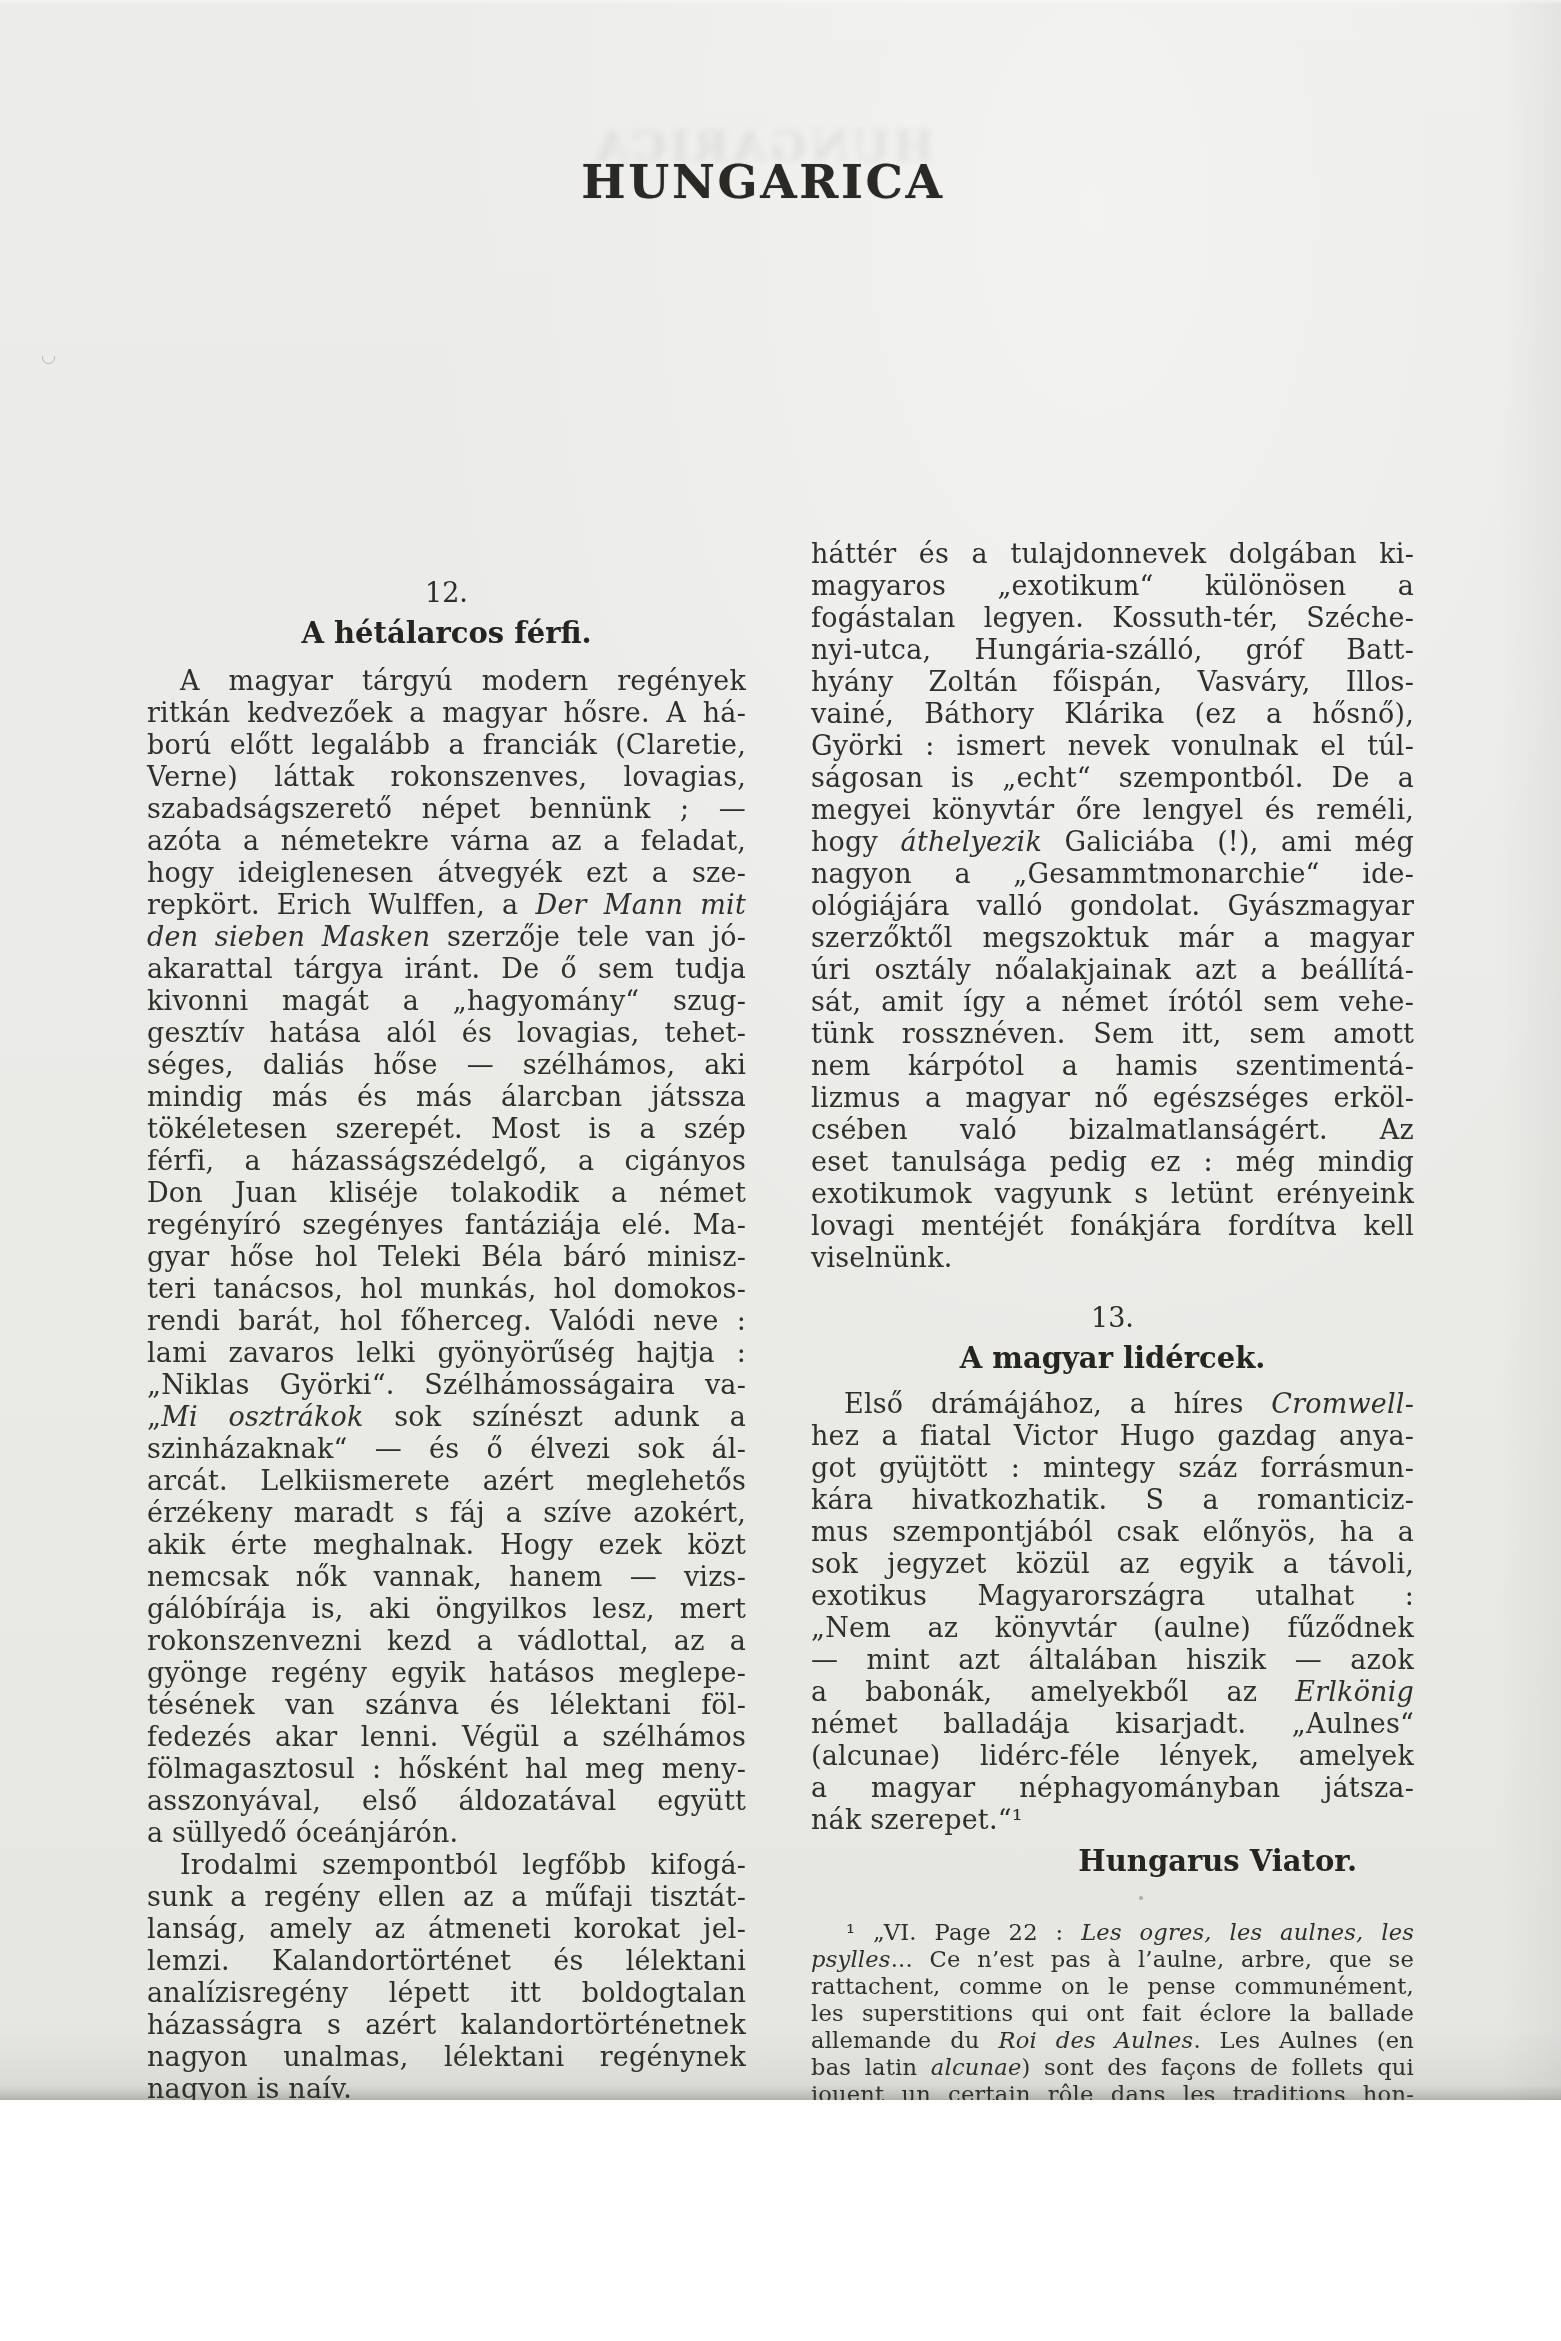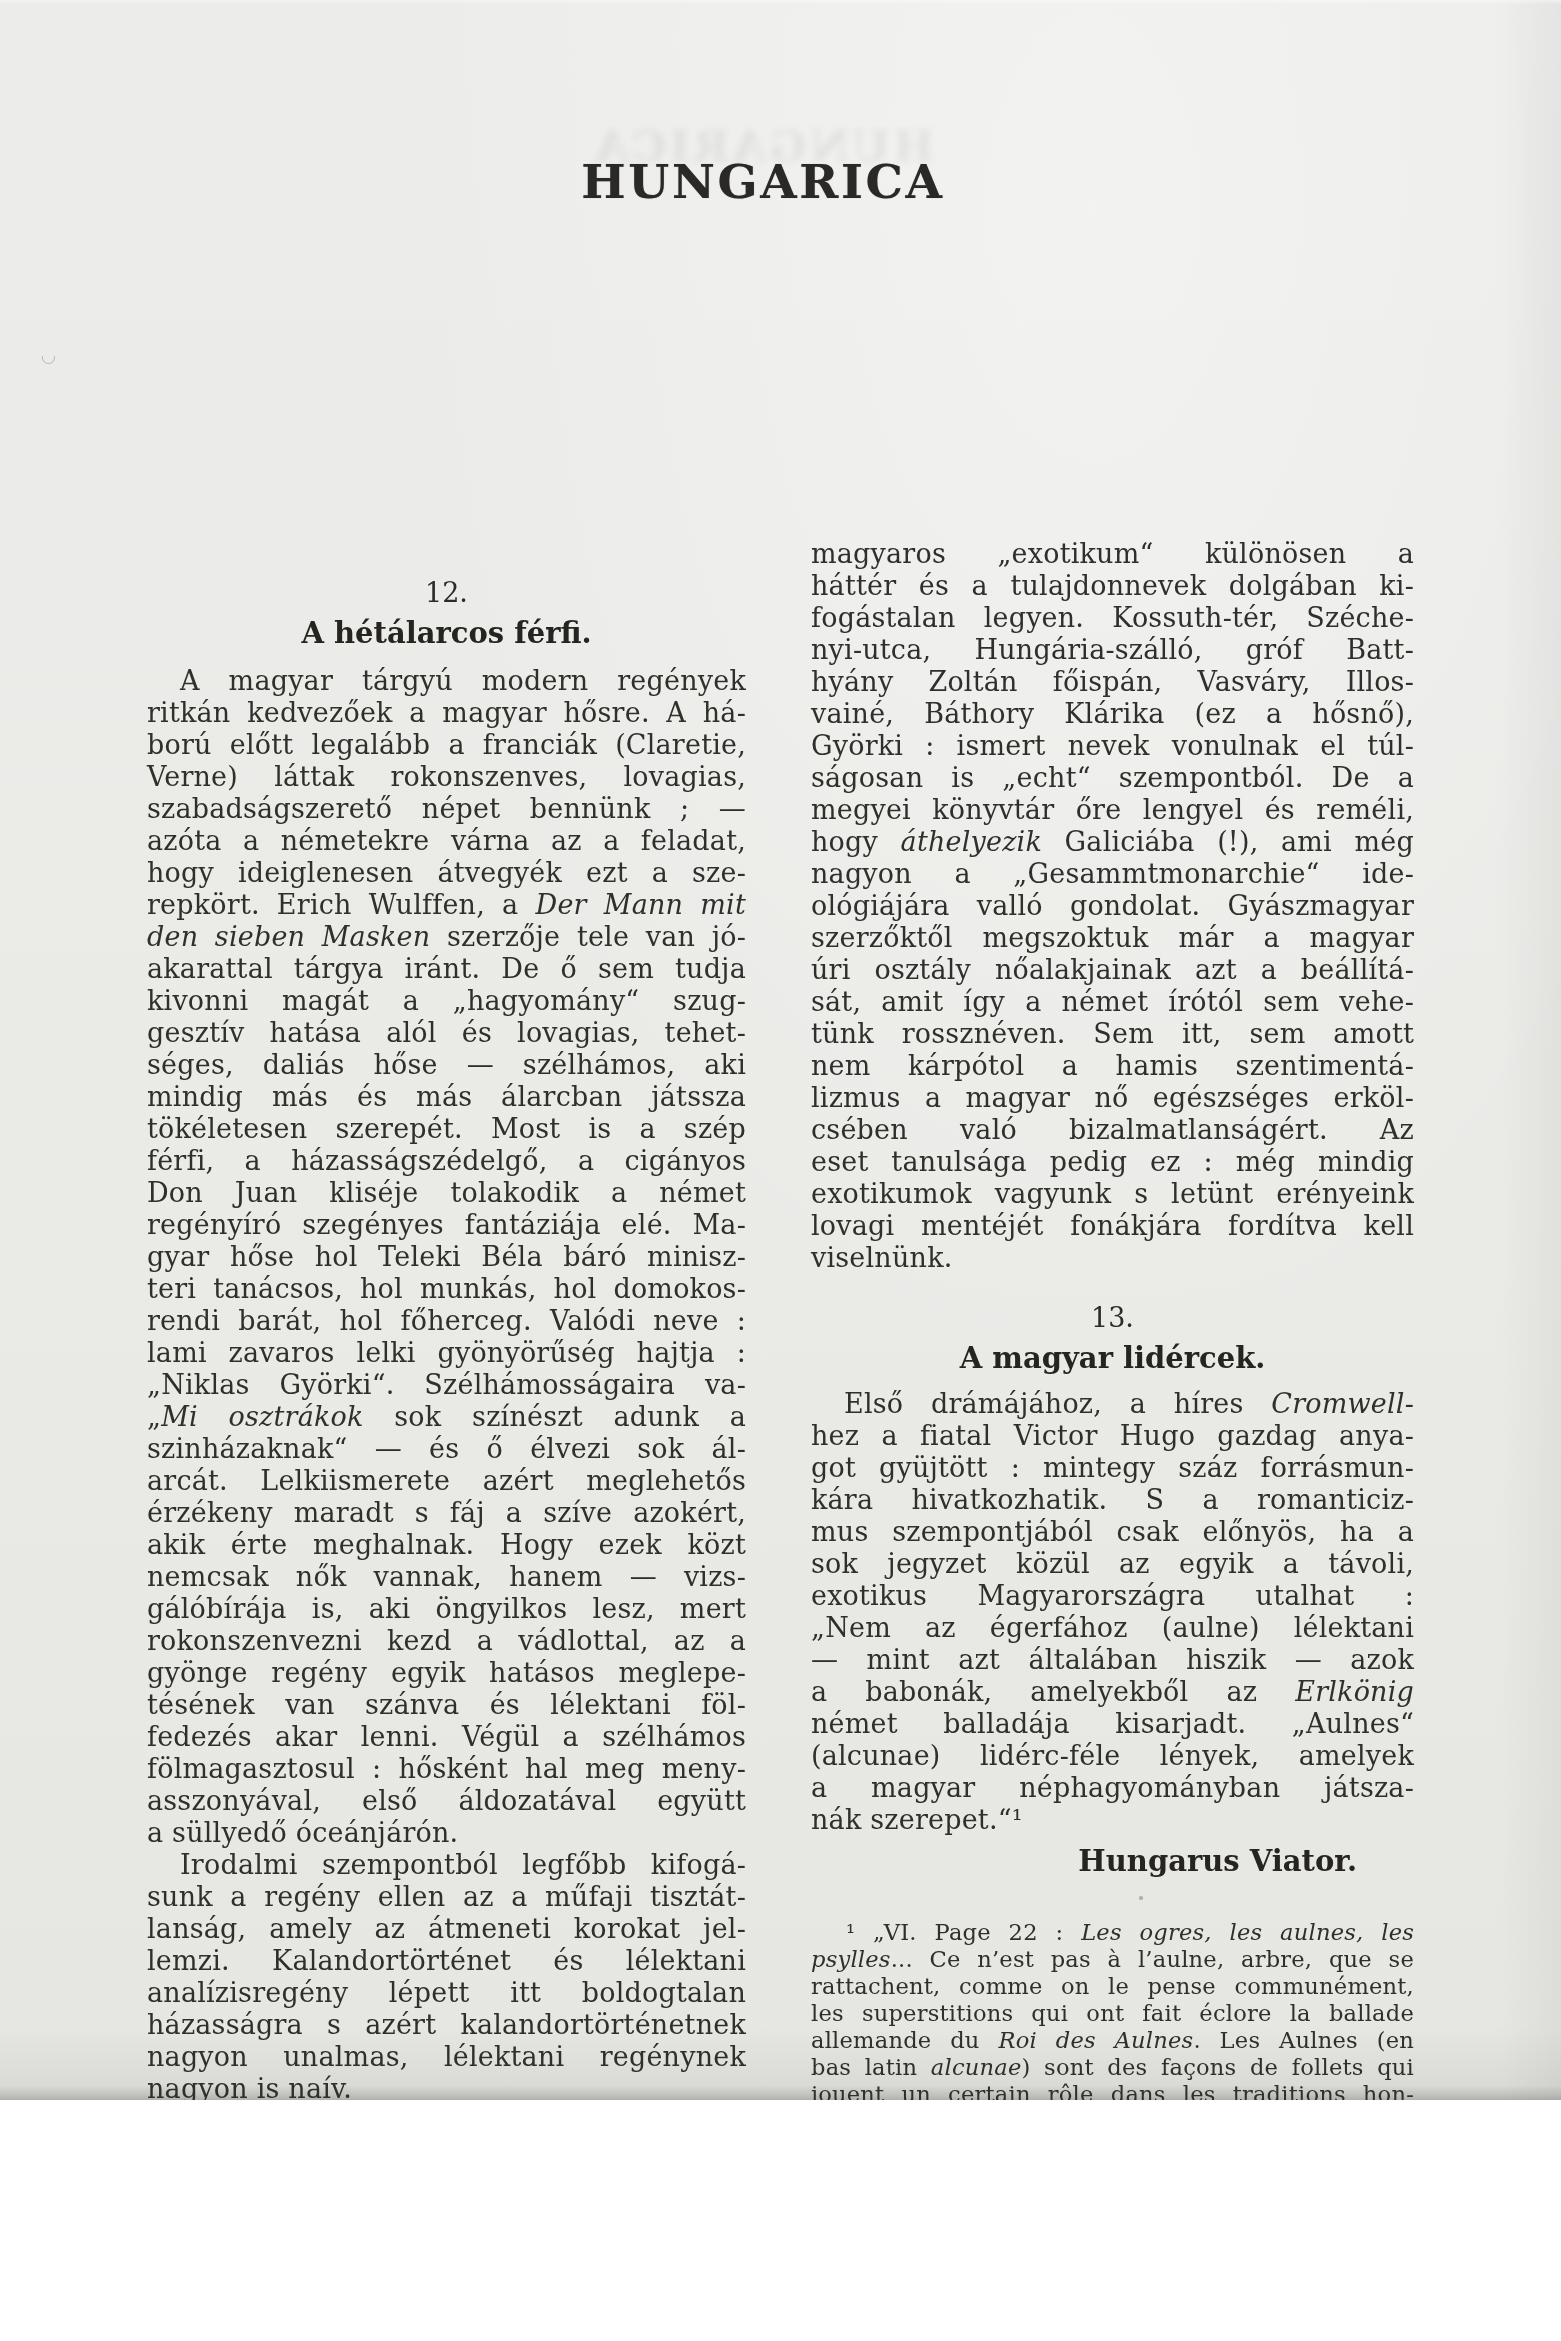--- a/index.html
+++ b/index.html
@@ -178,22 +178,22 @@
         </div>
         <div class="para">
           <div class="line indent">A. szerző gondosan ügyel, hogy a</div>
         </div>
       </div>
   </section>
 
   <section class="column col-right">
     <div class="body-text cont-text">
         <div class="para">
+          <div class="line">háttér és a tulajdonnevek dolgában ki-</div>
           <div class="line">magyaros „exotikum“ különösen a</div>
-          <div class="line">háttér és a tulajdonnevek dolgában ki-</div>
           <div class="line">fogástalan legyen. Kossuth-tér, Széche-</div>
           <div class="line">nyi-utca, Hungária-szálló, gróf Batt-</div>
           <div class="line">hyány Zoltán főispán, Vasváry, Illos-</div>
           <div class="line">vainé, Báthory Klárika (ez a hősnő),</div>
           <div class="line">Györki : ismert nevek vonulnak el túl-</div>
           <div class="line">ságosan is „echt“ szempontból. De a</div>
           <div class="line">megyei könyvtár őre lengyel és reméli,</div>
           <div class="line">hogy <i>áthelyezik</i> Galiciába (!), ami még</div>
           <div class="line">nagyon a „Gesammtmonarchie“ ide-</div>
           <div class="line">ológiájára valló gondolat. Gyászmagyar</div>
@@ -214,21 +214,21 @@
     <h2 class="sec-title">A magyar lidércek.</h2>
     <div class="body-text">
         <div class="para">
           <div class="line indent">Első drámájához, a híres <i>Cromwell</i>-</div>
           <div class="line">hez a fiatal Victor Hugo gazdag anya-</div>
           <div class="line">got gyüjtött : mintegy száz forrásmun-</div>
           <div class="line">kára hivatkozhatik. S a romanticiz-</div>
           <div class="line">mus szempontjából csak előnyös, ha a</div>
           <div class="line">sok jegyzet közül az egyik a távoli,</div>
           <div class="line">exotikus Magyarországra utalhat :</div>
-          <div class="line">„Nem az égerfához (aulne) lélektani</div>
+          <div class="line">„Nem az könyvtár (aulne) fűződnek</div>
           <div class="line">— mint azt általában hiszik — azok</div>
           <div class="line">a babonák, amelyekből az <i>Erlkönig</i></div>
           <div class="line">német balladája kisarjadt. „Aulnes“</div>
           <div class="line">(alcunae) lidérc-féle lények, amelyek</div>
           <div class="line">a magyar néphagyományban játsza-</div>
           <div class="line endline">nák szerepet.“¹</div>
         </div>
       </div>
     <div class="signature">Hungarus Viator.</div>
     <div class="footnote">

